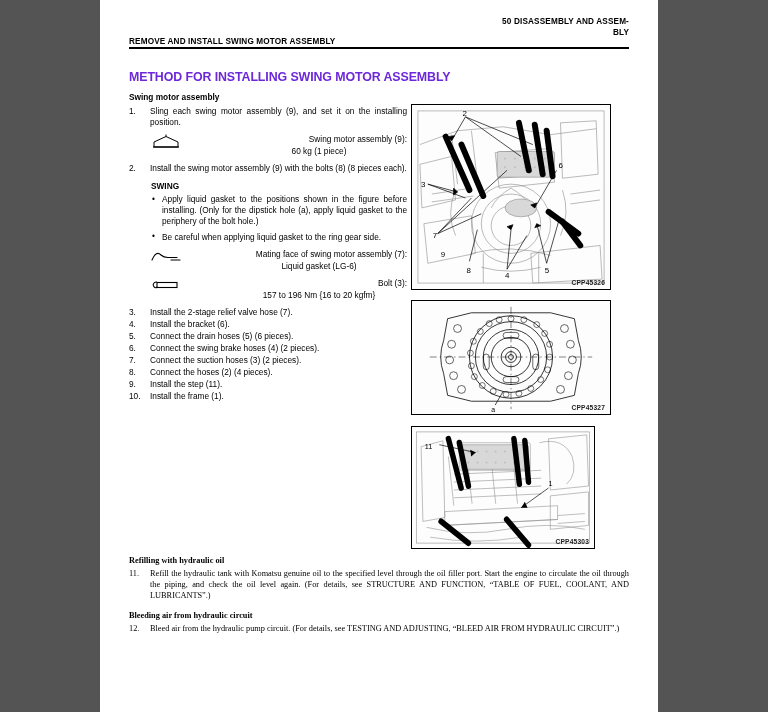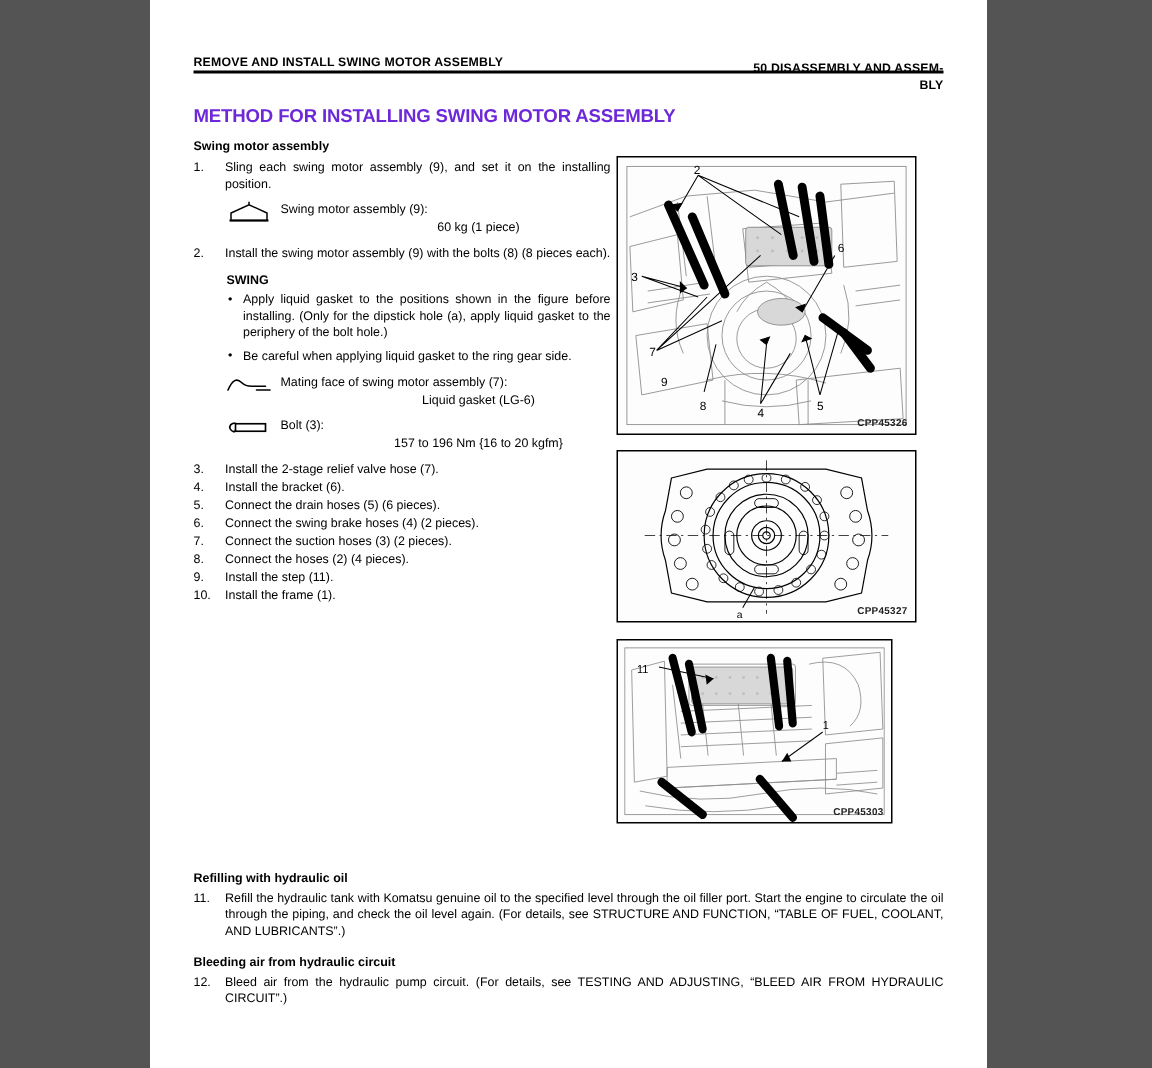--- a/index.html
+++ b/index.html
@@ -48,21 +48,20 @@
     position: absolute;
     right: 0;
     top: 0;
     width: 230px;
     text-align: right;
     font-size: 8.2px;
     font-weight: bold;
     letter-spacing: 0.15px;
     color: #000;
     line-height: 10.5px;
-    margin-top: 24px;
   }
   #header-rule {
     position: absolute;
     left: 29px;
     top: 47px;
     width: 500px;
     height: 2px;
     background: #000;
   }
 
@@ -119,20 +118,21 @@
     left: 0;
     top: 0;
     width: 30px;
     height: 14px;
   }
   .spec .spec-line1 {
     margin-left: 36px;
     font-size: 8.3px;
     line-height: 11px;
     color: #000;
+    text-align: right;
   }
   .spec .spec-line2 {
     margin-left: 80px;
     font-size: 8.3px;
     line-height: 12px;
     color: #000;
     text-align: center;
   }
 
   
@@ -186,22 +186,23 @@
     font-family: "Liberation Sans", sans-serif;
     font-size: 8px;
     fill: #000;
   }
   .callout-sm { font-size: 7px; }
 
   
   #bottom-col {
     position: absolute;
     left: 29px;
-    top: 580px;
+    top: 556px;
     width: 500px;
+    font-family: Liberation Serif, serif;
   }
   #bottom-col .step { font-size: 8.3px; line-height: 11.1px; }
   #bottom-col .sub-head { margin-top: 0; margin-bottom: 3px; }
   .gap { height: 7px; }
 </style>
 </head>
 <body>
 
 <div id="page">
 

